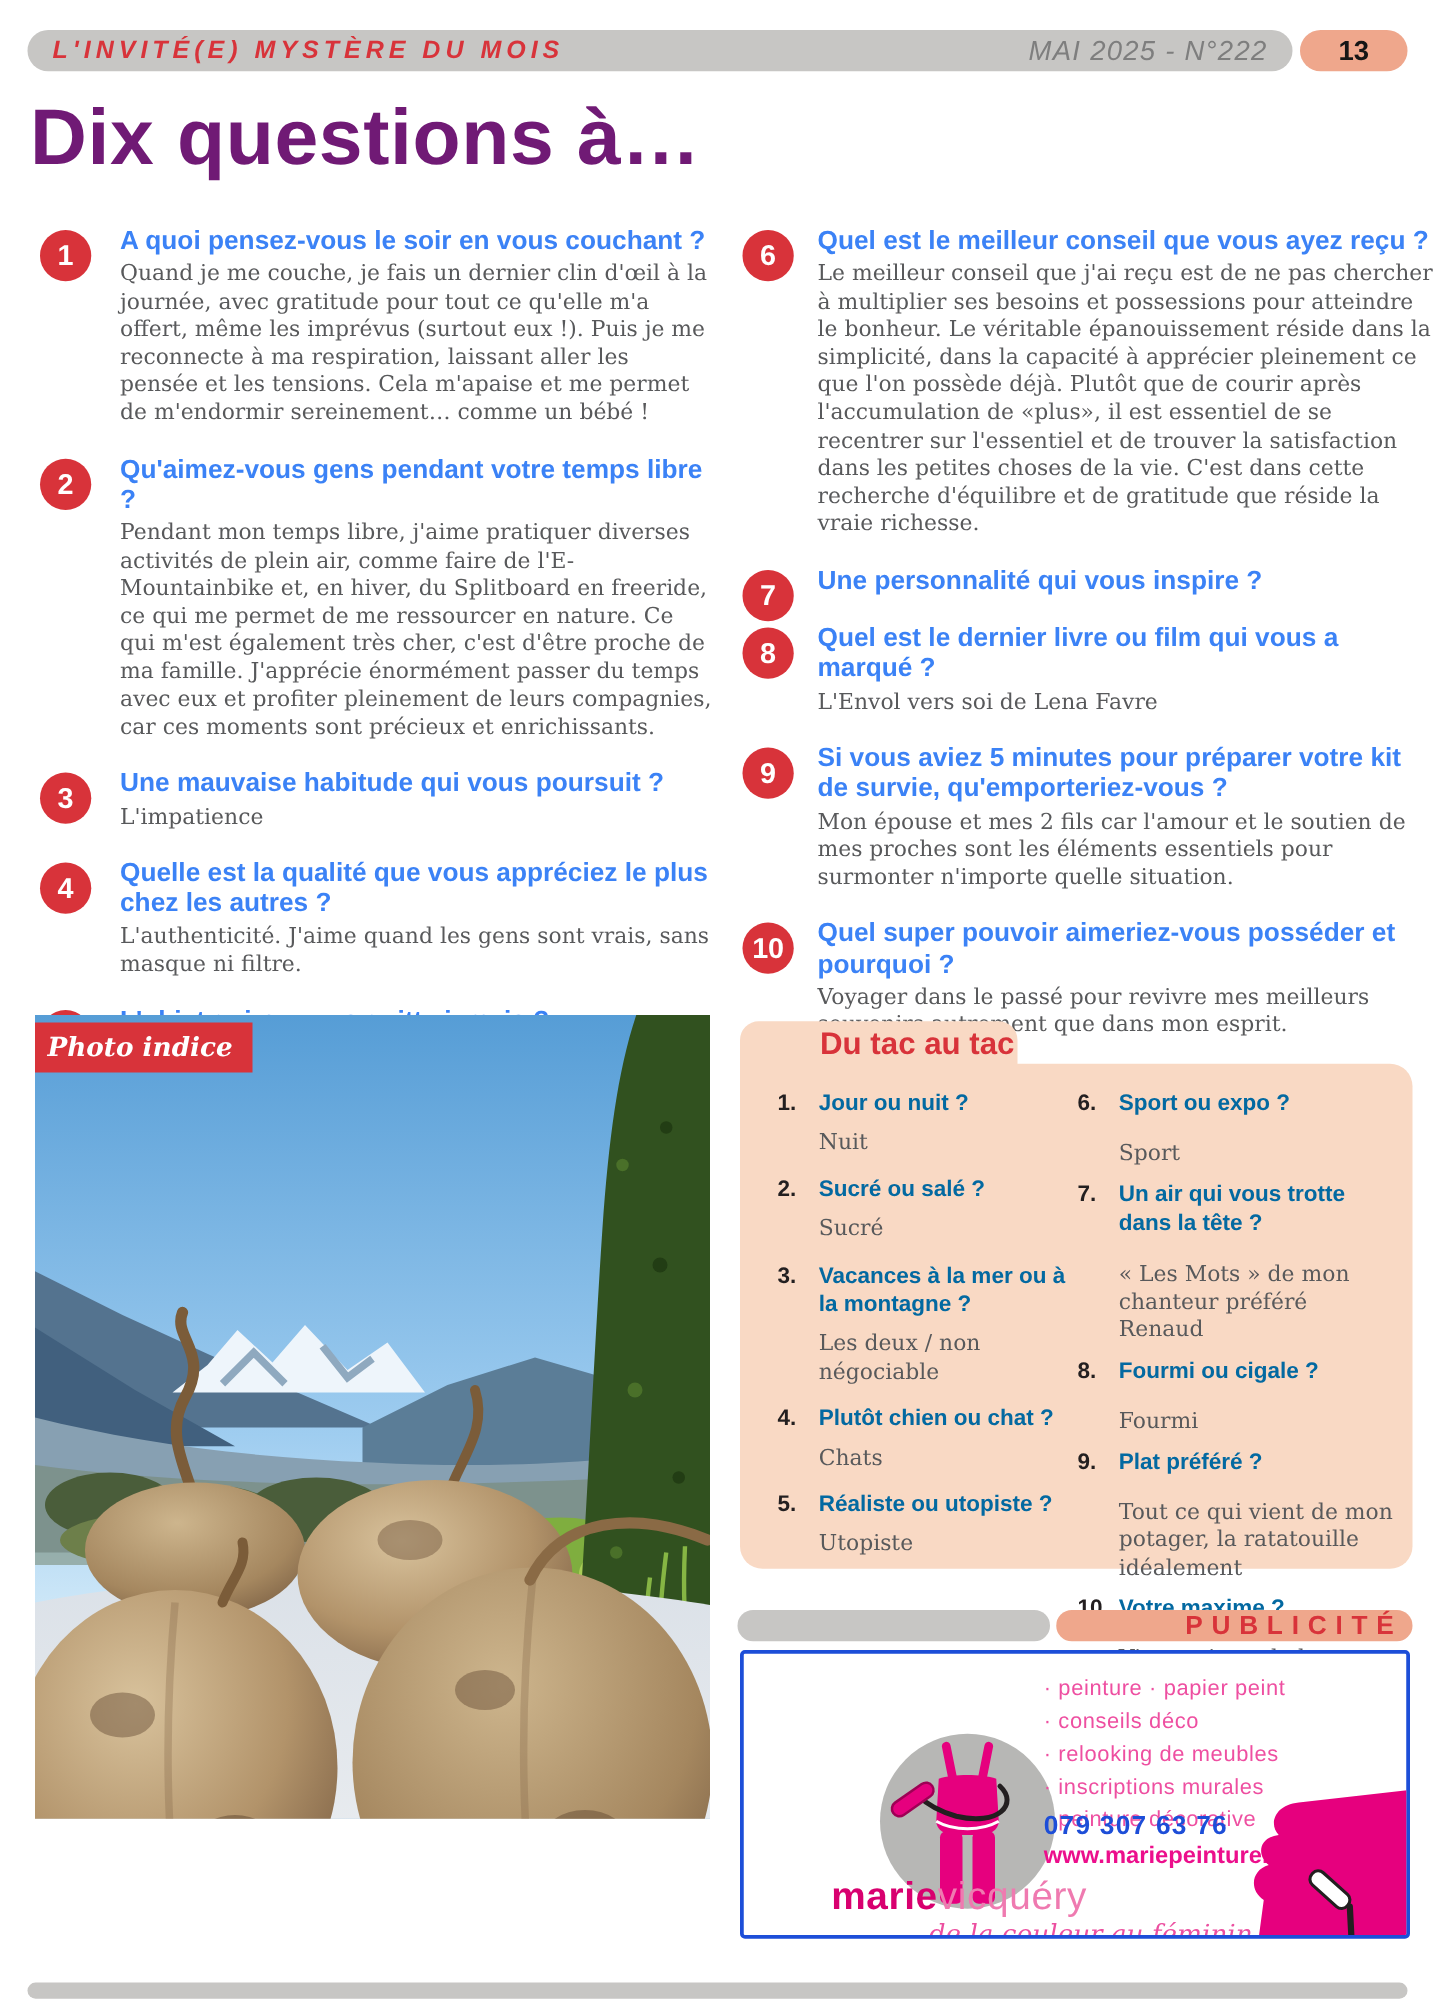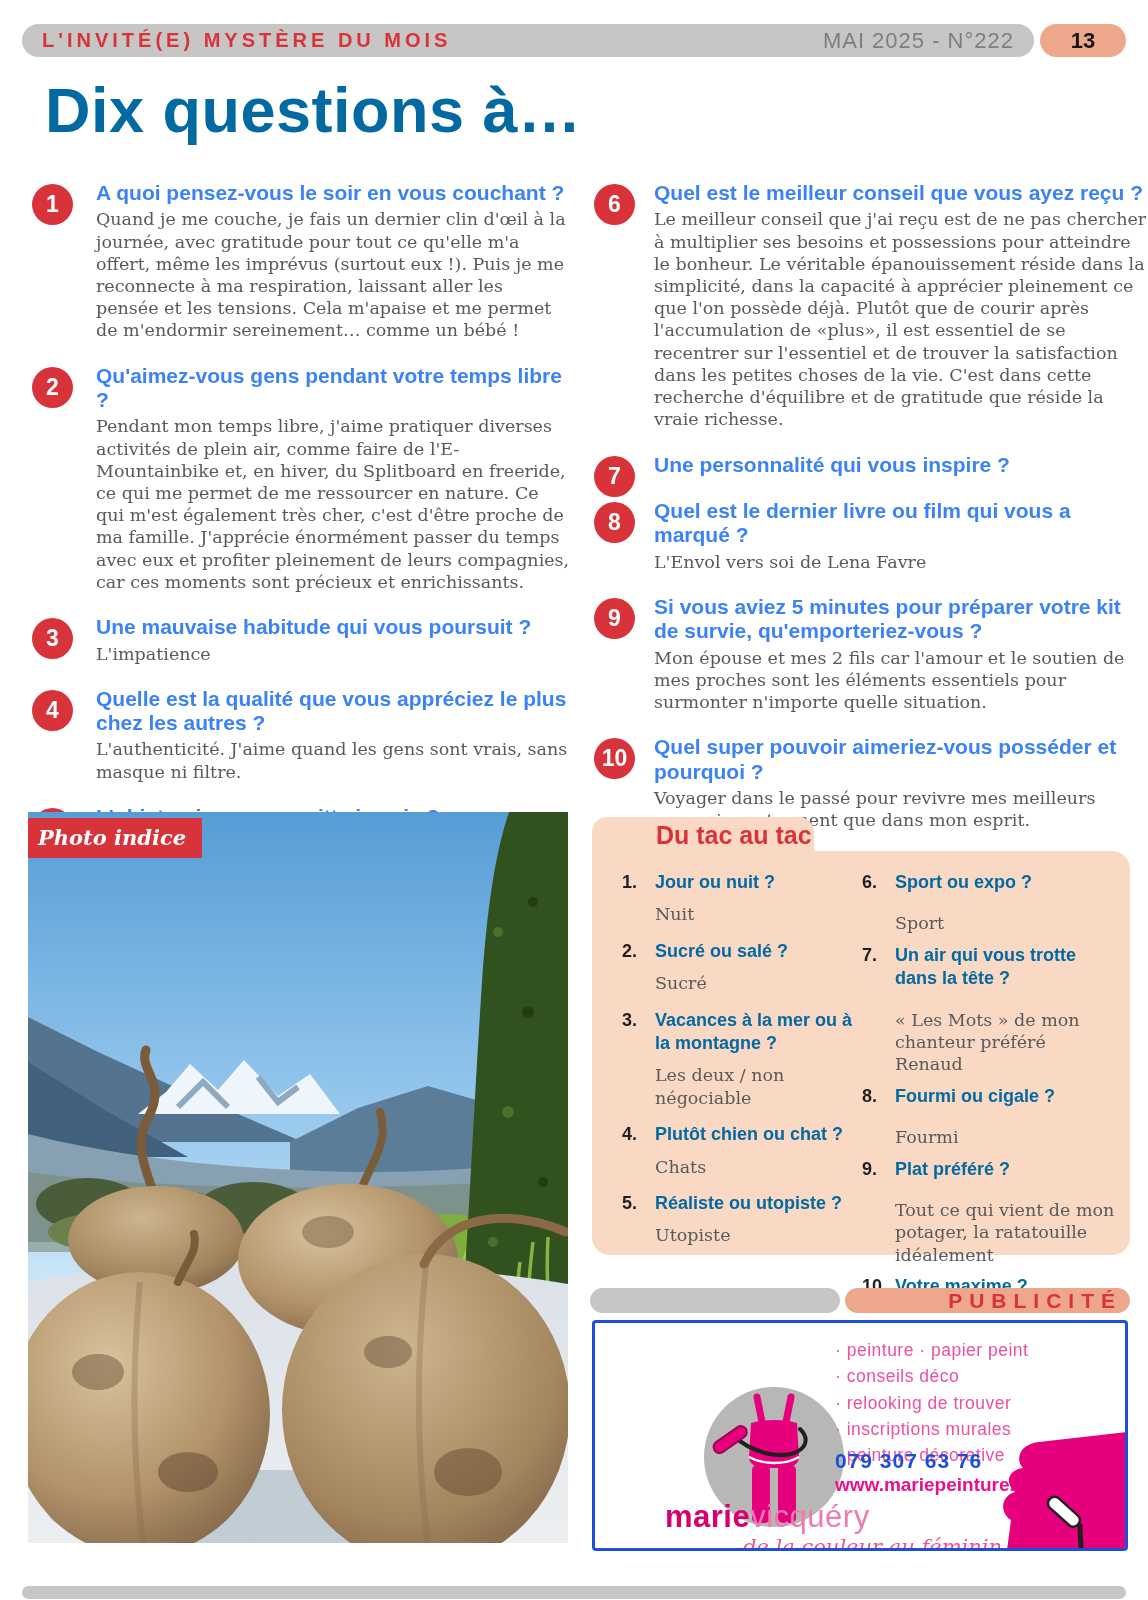--- a/index.html
+++ b/index.html
@@ -2,42 +2,42 @@
 <html><head>
 <meta charset="utf-8">
 <style>
   html,body{margin:0;padding:0;background:#ffffff;}
   .page{position:relative;width:1148px;height:1600px;background:#fff;overflow:hidden;
         font-family:"Liberation Sans",sans-serif;}
 
   
   .topbar{position:absolute;left:22px;top:24px;width:1012px;height:33px;background:#c7c6c4;
           border-radius:17px;display:flex;align-items:center;justify-content:space-between;
-          padding:12px 20px;box-sizing:border-box;}
+          padding:12px 20px;box-sizing:border-box;font-style:italic;}
   .topbar-section{color:#d8333a;font-weight:bold;font-size:20px;letter-spacing:4px;}
   .topbar-issue{color:#7e7e7e;font-size:22px;letter-spacing:1px;}
   .pagetab{position:absolute;left:1040px;top:24px;width:86px;height:33px;background:#efa78c;
            border-radius:17px;display:flex;align-items:center;justify-content:center;
            color:#161616;font-weight:bold;font-size:22px;}
-  .main-title{position:absolute;left:24px;top:74px;color:#0369a1;font-weight:bold;
-              font-size:63px;letter-spacing:0.5px;margin-left:21px;}
+  .main-title{position:absolute;left:24px;top:74px;color:#701a75;font-weight:bold;
+              font-size:63px;letter-spacing:0.5px;}
 
   
   .col-left{position:absolute;left:30px;top:181px;width:540px;}
   .col-right{position:absolute;left:592px;top:181px;width:556px;}
   .qblock{position:relative;padding-left:66px;margin-bottom:22px;}
   .col-right .qblock{padding-left:62px;}
   .qnum{position:absolute;left:2px;top:3px;width:41px;height:41px;border-radius:50%;
         background:#d8333a;color:#fff;font-weight:bold;font-size:23px;
         display:flex;align-items:center;justify-content:center;}
   .qtitle{color:#3b82f6;font-weight:bold;font-size:21px;line-height:1.16;margin-bottom:3px;}
   .qanswer{color:#58595b;font-family:"DejaVu Serif",serif;font-size:17.5px;line-height:1.27;}
 
   
-  .photo{position:absolute;left:28px;top:812px;width:540px;height:731px;overflow:hidden;background:#9cc4e4;}
+  .photo{position:absolute;left:28px;top:812px;width:540px;height:643px;overflow:hidden;background:#9cc4e4;}
   .photo svg{position:absolute;left:0;top:0;}
   .photo-badge{position:absolute;left:0;top:6px;background:#d8333a;color:#fff;z-index:3;
                font-family:"DejaVu Serif",serif;font-style:italic;font-weight:bold;
                font-size:21px;padding:7px 16px 8px 10px;}
 
   
   .tac-tab{position:absolute;left:592px;top:817px;width:222px;height:40px;background:#f9d9c4;
            border-radius:15px 15px 0 0;}
   .tac-body{position:absolute;left:592px;top:851px;width:538px;height:404px;background:#f9d9c4;
             border-radius:0 18px 18px 18px;box-sizing:border-box;
@@ -287,21 +287,21 @@
       <rect x="79" y="86" width="18" height="58" rx="5" fill="#e6007e"></rect>
       <path d="M50,78 C64,86 86,86 100,78" stroke="#ffffff" stroke-width="2.5" fill="none"></path>
       <path d="M101,50 C116,64 100,82 66,74 C52,70 42,64 35,57" stroke="#231f20" stroke-width="4" fill="none" stroke-linecap="round"></path>
       <g transform="rotate(-35 32 60)">
         <rect x="12" y="54" width="38" height="12" rx="6" fill="#e6007e" stroke="#9e0055" stroke-width="2"></rect>
       </g>
     </svg>
     <div class="ad-services">
       <div>· peinture · papier peint</div>
       <div>· conseils déco</div>
-      <div>· relooking de trouver</div>
+      <div>· relooking de meubles</div>
       <div>· inscriptions murales</div>
       <div>· peinture décorative</div>
     </div>
     <div class="ad-phone">079 307 63 76</div>
     <div class="ad-site">www.mariepeinture.ch</div>
     <div class="ad-brand"><span class="brand-bold">marie</span><span class="brand-light">vicquéry</span></div>
     <div class="ad-tagline">de la couleur au féminin…</div>
     <svg class="ad-corner" viewBox="0 0 132 118">
       <path d="M132,0 L44,10 C24,12 20,28 28,36 C12,38 10,52 20,60 C6,64 4,80 16,88 L12,118 L132,118 Z" fill="#e6007e"></path>
       <g transform="rotate(42 70 80)">

